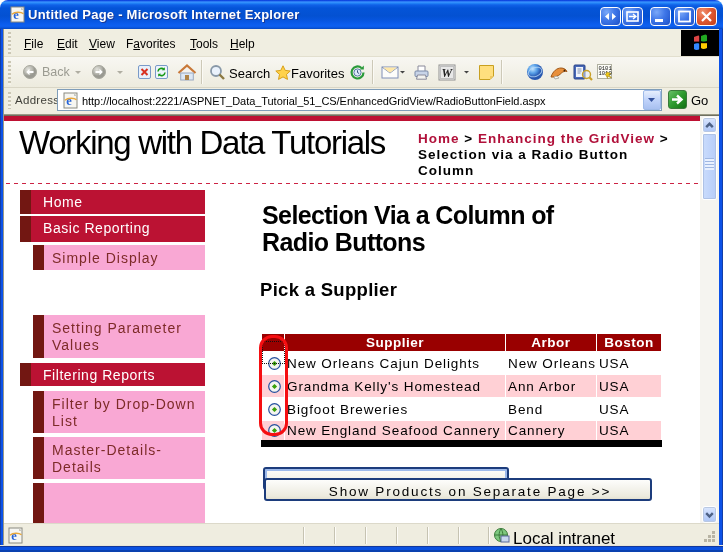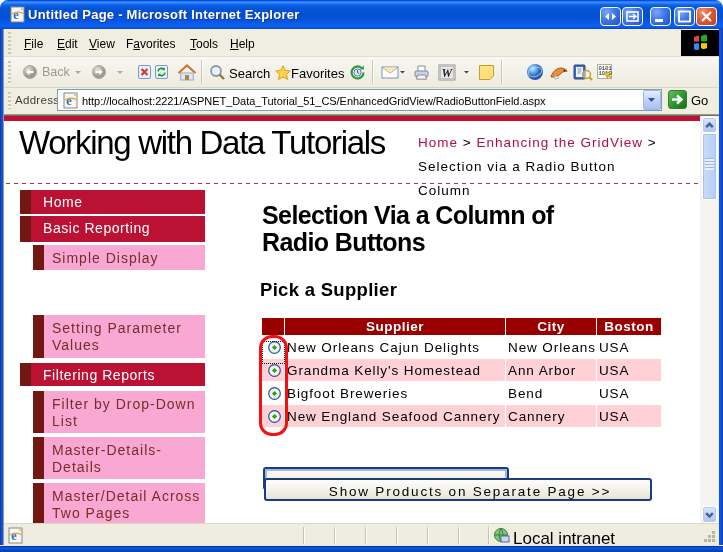--- a/index.html
+++ b/index.html
@@ -29,35 +29,35 @@
 #addrtxt{left:24px;top:5px;font-size:11px;letter-spacing:-.05px;color:#000;white-space:nowrap}
 #addrdrop{left:585px;top:0px;width:18px;height:20px;background:linear-gradient(180deg,#E6EEFD,#C0D3FA 50%,#A8C0F0);border:1px solid #9EBAE8;border-radius:2px}
 #gobtn{left:665px;top:2px;width:19px;height:19px;border-radius:3px;background:linear-gradient(135deg,#66c066 0%,#2e9a2e 50%,#127112 100%);border:1px solid #3a7a3a}
 #addr .go{position:absolute;left:688px;top:5px;font-size:13px;color:#000}
 
 #underbar{left:3px;top:112px;width:716px;height:4px;background:linear-gradient(180deg,#EFEDE0 0 50%,#9a9a86 50% 75%,#6f7060 75%)}
 #redstripe{left:4px;top:116px;width:696px;height:5px;background:#BE1133}
 
 #content{left:4px;top:121px;width:696px;height:478px;background:#fff;overflow:hidden}
 #pgh1{left:15px;top:3px;font-size:33px;letter-spacing:-1.3px;color:#000;white-space:nowrap}
-#crumb{left:414px;top:10px;width:276px;font-size:13.5px;font-weight:normal;line-height:24px;color:#000;letter-spacing:1px}
+#crumb{left:414px;top:10px;width:276px;font-size:13.5px;font-weight:bold;line-height:16px;color:#000;letter-spacing:1px}
 #crumb a{color:#B1103A}
 #dash{left:2px;top:62px;width:694px;height:1px;background:repeating-linear-gradient(90deg,#cc2244 0 4px,#fff 4px 8px)}
 
 .nav1{left:16px;width:185px;background:#BB1233;color:#fff}
 .nav1 .st{position:absolute;left:0;top:0;width:11px;height:100%;background:#721712}
 .nav1 .tx{position:absolute;left:23px;top:4px;font-size:14px;letter-spacing:.55px;white-space:nowrap}
 .nav2{left:29px;width:172px;background:#f9a8d4;color:#7d2b28}
 .nav2 .st{position:absolute;left:0;top:0;width:11px;height:100%;background:#721712}
 .nav2 .tx{position:absolute;left:19px;top:5px;font-size:14px;letter-spacing:1px;line-height:17px;white-space:nowrap}
 
 #h2a{left:258px;top:81px;font-size:25px;font-weight:bold;letter-spacing:-.6px;line-height:27px}
 #h3a{left:256px;top:158px;font-size:18.5px;font-weight:bold;letter-spacing:.3px}
 table{border-collapse:collapse;font-size:13.5px;letter-spacing:.9px}
-#grid{left:257px;top:196px;border-right:1px solid #b8b8b8;border-bottom:1px solid #000000}
+#grid{left:257px;top:212px;border-right:1px solid #b8b8b8;border-bottom:7px solid #000000}
 #grid td,#grid th{border:1px solid #fff;padding:0 0 0 2px;height:23px;white-space:nowrap;overflow:hidden}
 #grid th{background:#990000;color:#fff;height:18px;font-size:13.5px;letter-spacing:.5px;padding:0}
 #grid .w td{background:#fff}
 #grid .p td{background:#FFD0D5}
 .rad svg{display:block;margin:0 auto}
 #focusrect{left:258px;top:220px;width:23px;height:23px;border:1px dotted #111}
 #annot{left:255px;top:214px;width:29px;height:101px;border:3px solid #f50f12;border-radius:13px}
 .btnxp{border-radius:3px;border:2px solid #1c3c7c;background:linear-gradient(180deg,#fdfdfb 0%,#f4f3ec 45%,#eceade 85%,#e4e1d2 100%);font-size:13.5px;letter-spacing:1.35px;text-align:center;color:#000}
 #btn1{left:259px;top:346px;width:246px;height:23px;padding-top:12px;box-shadow:inset 0 0 0 2px #9db9ea;text-indent:12px}
 #btn2{left:260px;top:357px;width:388px;height:23px;padding-top:4px;letter-spacing:1.8px;text-indent:24px}
@@ -294,30 +294,29 @@
     <div class="abs nav2" style="top:270px;height:42px">
         <div class="st"></div>
         <span class="tx">Filter by Drop-Down<br>List</span>
       </div>
     <div class="abs nav2" style="top:316px;height:42px">
         <div class="st"></div>
         <span class="tx">Master-Details-<br>Details</span>
       </div>
     <div class="abs nav2" style="top:362px;height:41px">
         <div class="st"></div>
-        <span class="tx">Master/Detail Across<br>Two Pages</span>
       </div>
     <div id="h2a" class="abs">Selection Via a Column of<br>Radio Buttons</div>
     <div id="h3a" class="abs">Pick a Supplier</div>
     <table id="grid" class="abs">
       <tbody>
           <tr>
             <th style="width:23px"></th>
             <th style="width:221px">Supplier</th>
-            <th style="width:87px">City</th>
+            <th style="width:87px">Arbor</th>
             <th style="width:65px">Boston</th>
           </tr>
       <tr class="w">
             <td class="rad">
               <svg width="13" height="13">
                 <circle cx="6.5" cy="6.5" r="5.8" fill="#f4f4f0" stroke="#26519E" stroke-width="1.2"></circle>
                 <path d="M6.5 3.9l2.6 2.6-2.6 2.6-2.6-2.6z" fill="#38A00A"></path>
               </svg>
             </td>
             <td>New Orleans Cajun Delights</td>

